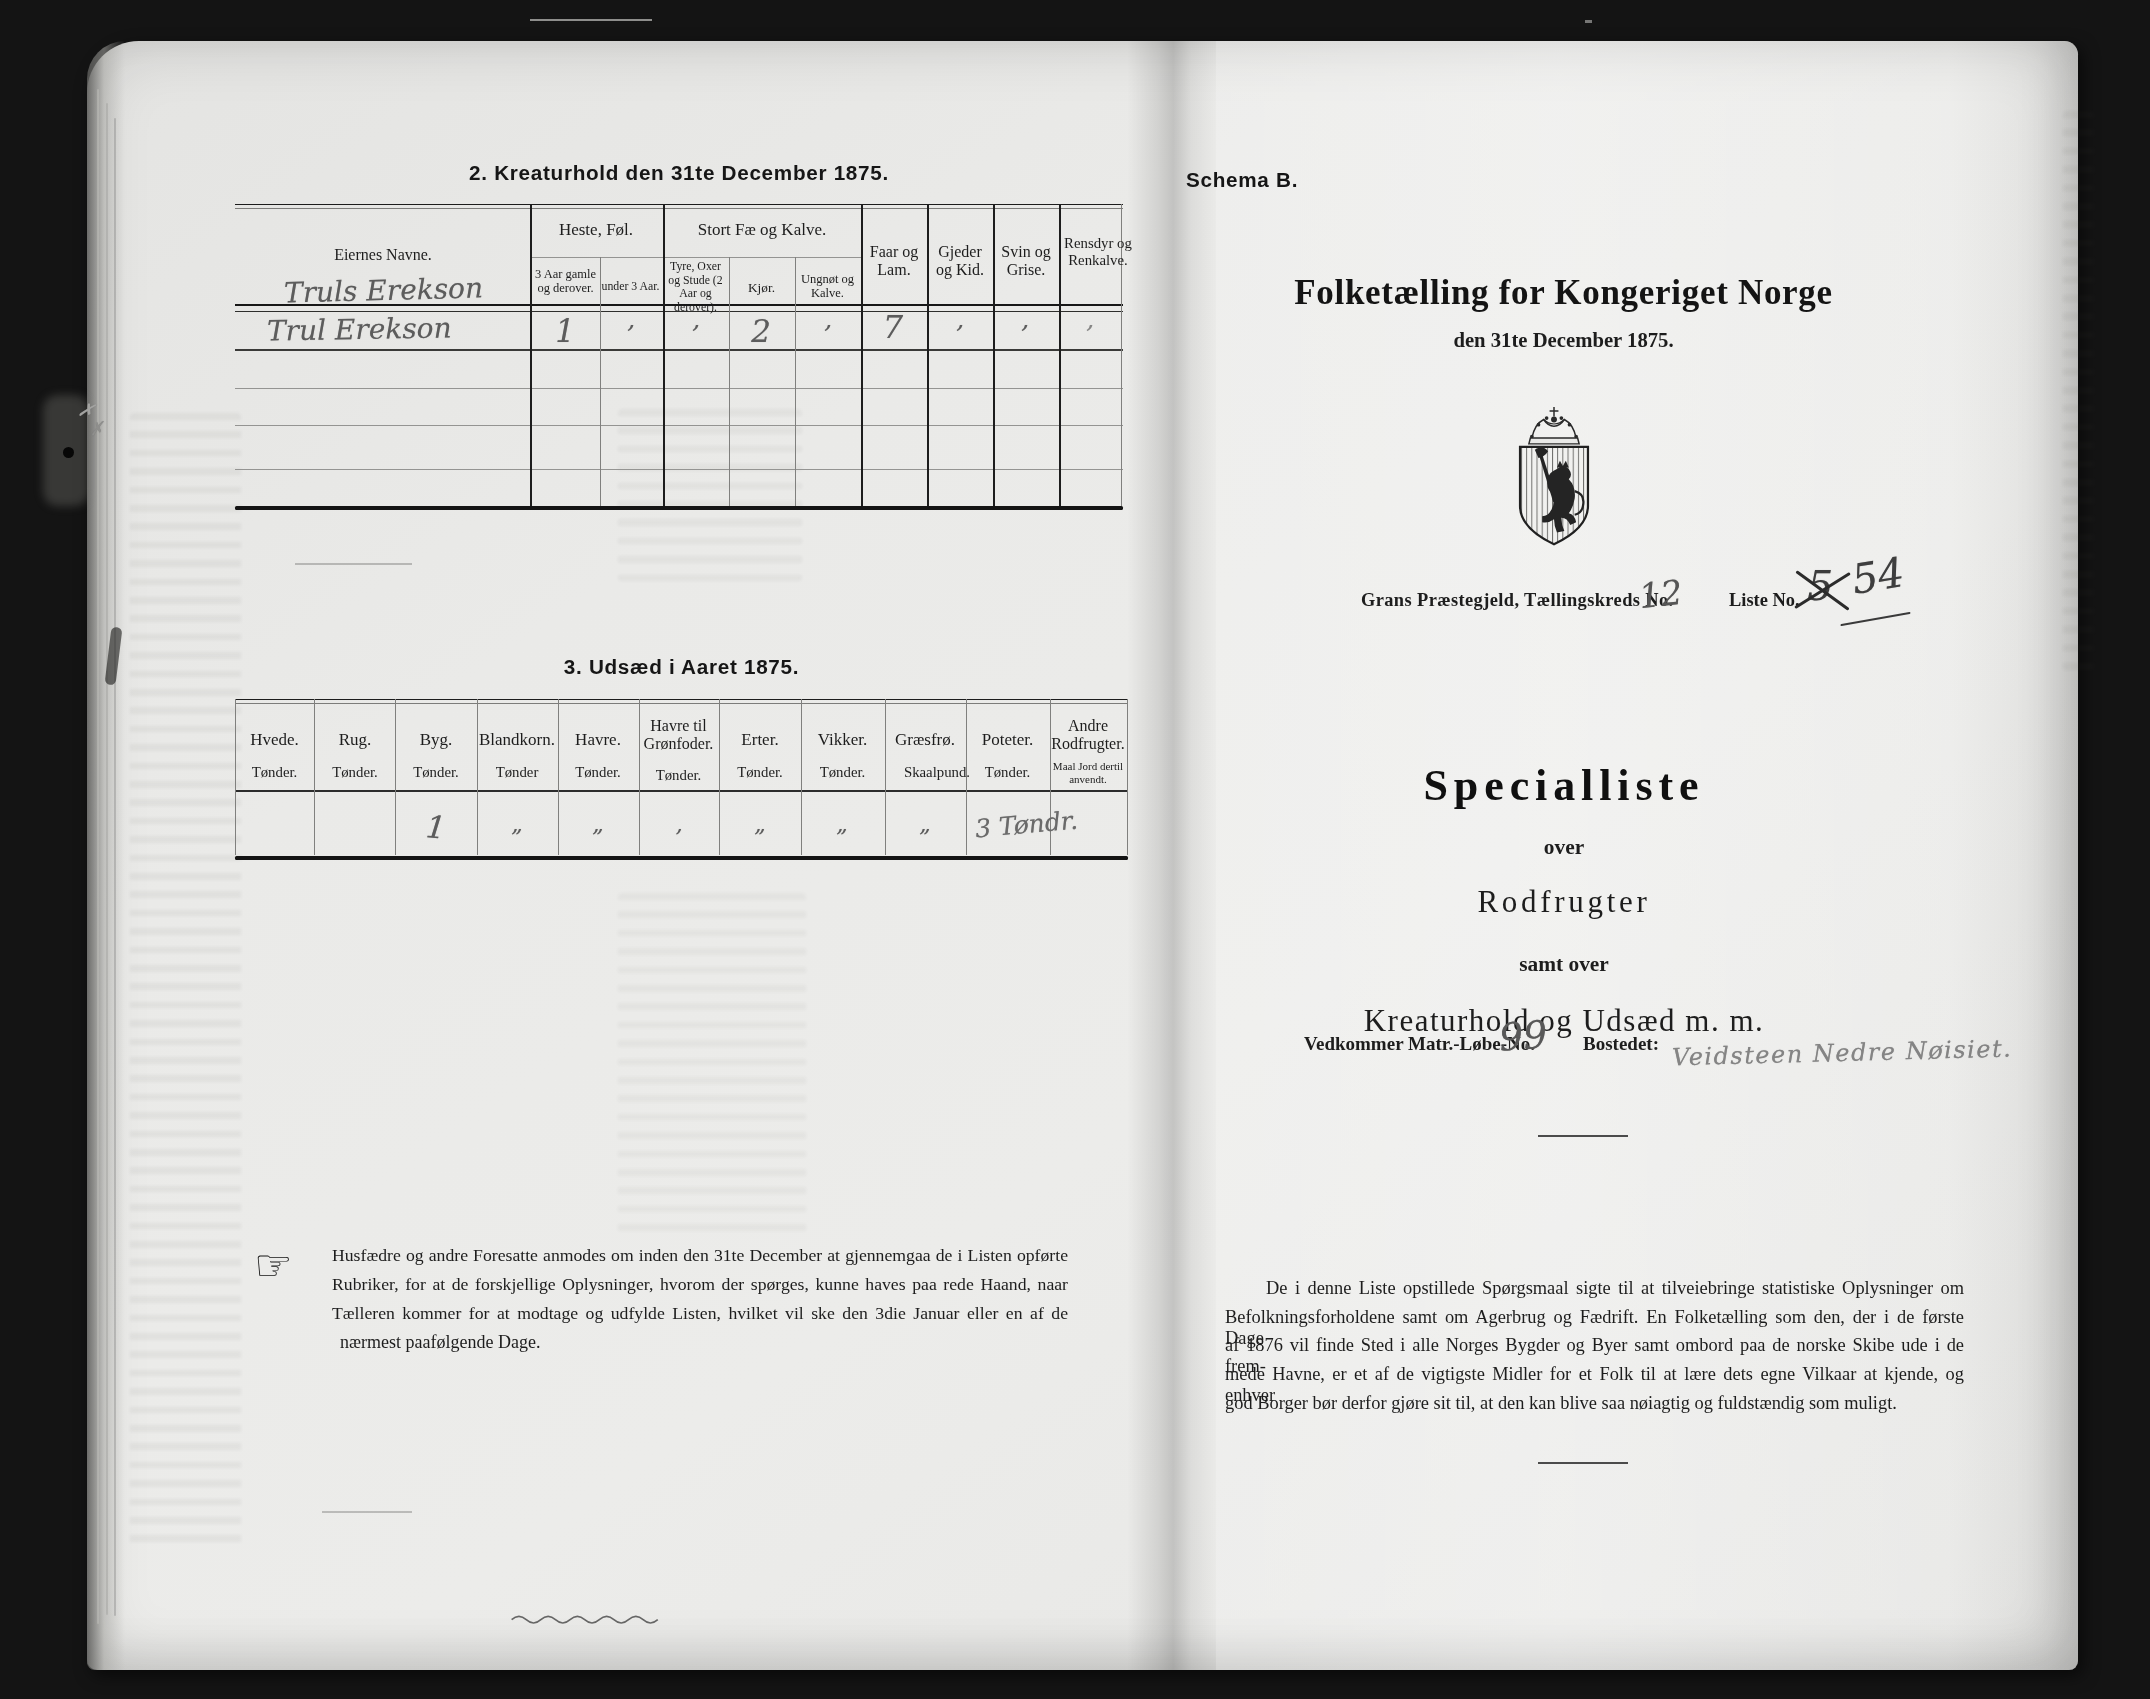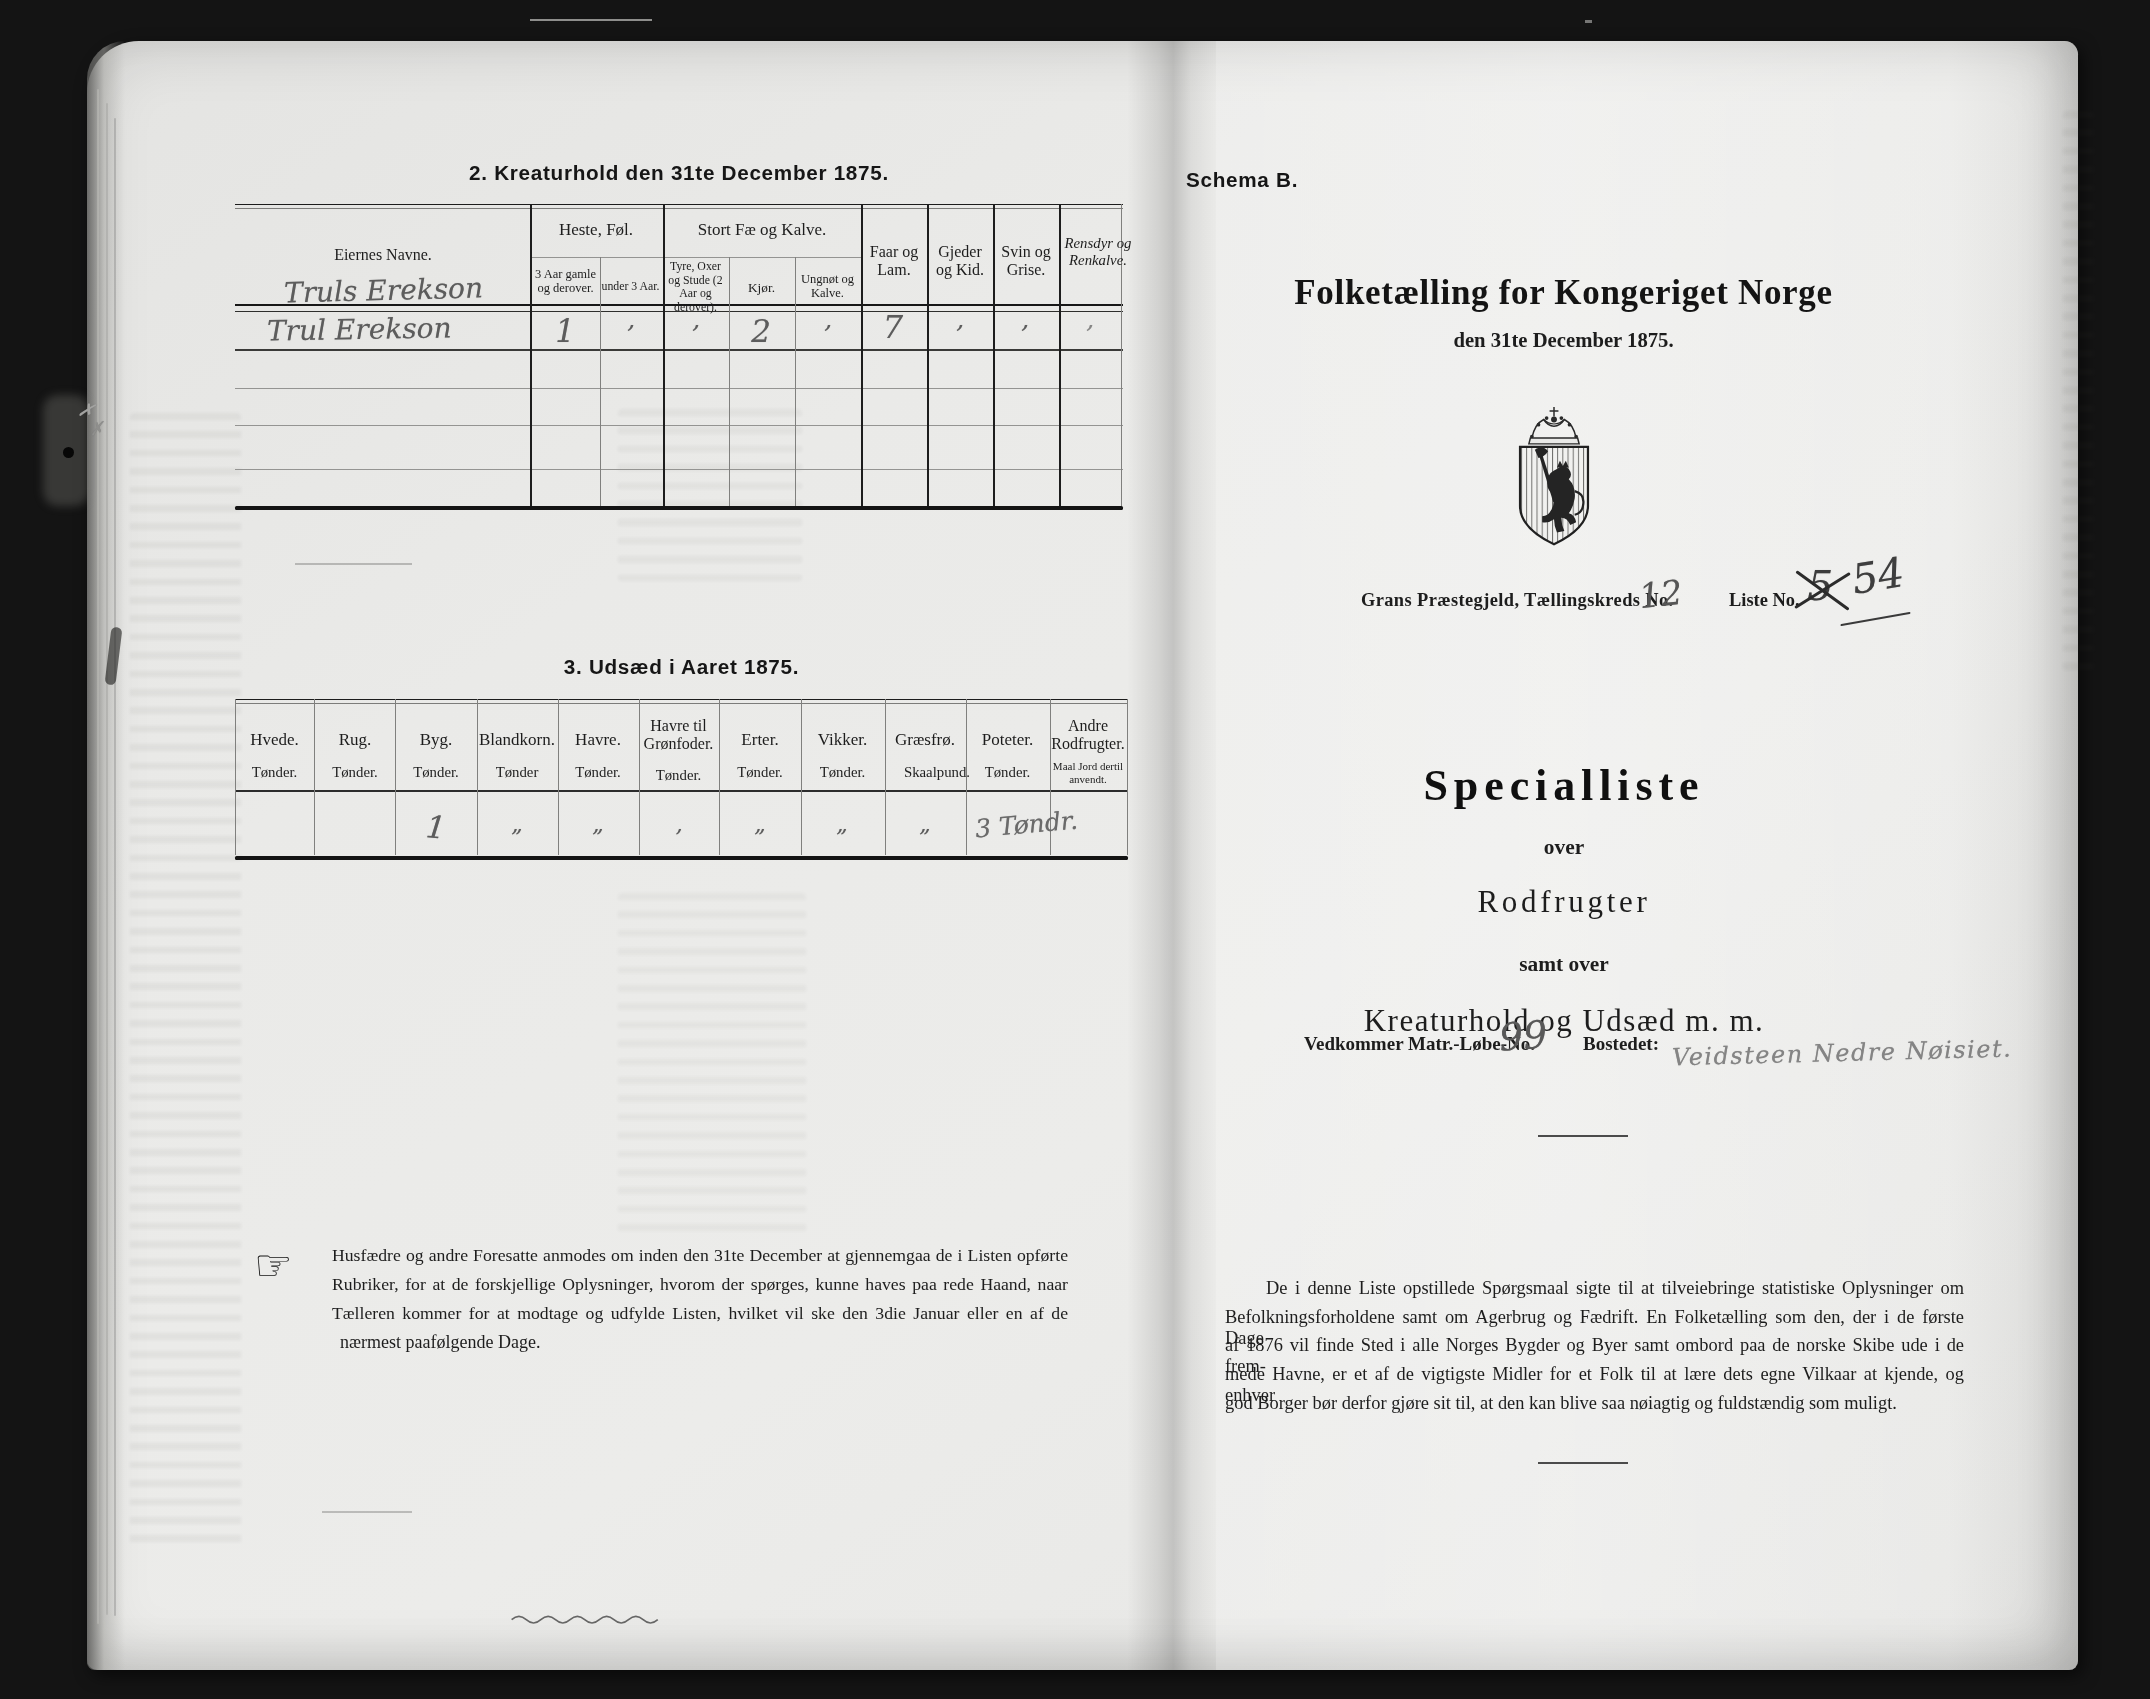--- a/index.html
+++ b/index.html
@@ -96,21 +96,21 @@
   <div class="abs ser ctr hdr" style="left:530px;top:220px;width:132px;font-size:17px;">Heste, Føl.</div>
   <div class="abs ser ctr hdr" style="left:663px;top:220px;width:198px;font-size:17px;">Stort Fæ og Kalve.</div>
   <div class="abs ser ctr hdr" style="left:533px;top:267px;width:65px;font-size:12.5px;">3 Aar gamle og derover.</div>
   <div class="abs ser ctr hdr" style="left:598px;top:280px;width:65px;font-size:11.8px;white-space:nowrap;">under 3 Aar.</div>
   <div class="abs ser ctr hdr" style="left:664px;top:260px;width:63px;font-size:11.8px;">Tyre, Oxer og Stude (2 Aar og derover).</div>
   <div class="abs ser ctr hdr" style="left:730px;top:280px;width:63px;font-size:13.3px;">Kjør.</div>
   <div class="abs ser ctr hdr" style="left:796px;top:272px;width:63px;font-size:12.5px;">Ungnøt og Kalve.</div>
   <div class="abs ser ctr hdr" style="left:864px;top:243px;width:60px;font-size:16px;">Faar og Lam.</div>
   <div class="abs ser ctr hdr" style="left:930px;top:243px;width:60px;font-size:16px;">Gjeder og Kid.</div>
   <div class="abs ser ctr hdr" style="left:996px;top:243px;width:60px;font-size:16px;">Svin og Grise.</div>
-  <div class="abs ser ctr hdr" style="left:1060px;top:235px;width:76px;font-size:14.8px;font-style:italic;">Rensdyr og Renkalve.</div>
+  <div class="abs ser ctr hdr" style="left:1060px;top:235px;width:76px;font-size:14.8px;">Rensdyr og Renkalve.</div>
 
   <div class="abs hw" style="left:284px;top:274px;font-size:28px;transform:rotate(-1.5deg);">Truls Erekson</div>
   <div class="abs hw" style="left:267px;top:313px;font-size:28px;transform:rotate(-1deg);">Trul Erekson</div>
   <div class="abs hw hw-val" style="left:543px;top:313px;width:44px;font-size:31px;">1</div>
   <div class="abs hw hw-val" style="left:609px;top:305px;width:44px;font-size:25px;">‚</div>
   <div class="abs hw hw-val" style="left:674px;top:305px;width:44px;font-size:25px;">‚</div>
   <div class="abs hw hw-val" style="left:739px;top:313px;width:44px;font-size:31px;">2</div>
   <div class="abs hw hw-val" style="left:806px;top:305px;width:44px;font-size:25px;">‚</div>
   <div class="abs hw hw-val" style="left:871px;top:308px;width:44px;font-size:32px;">7</div>
   <div class="abs hw hw-val" style="left:938px;top:305px;width:44px;font-size:25px;">‚</div>

